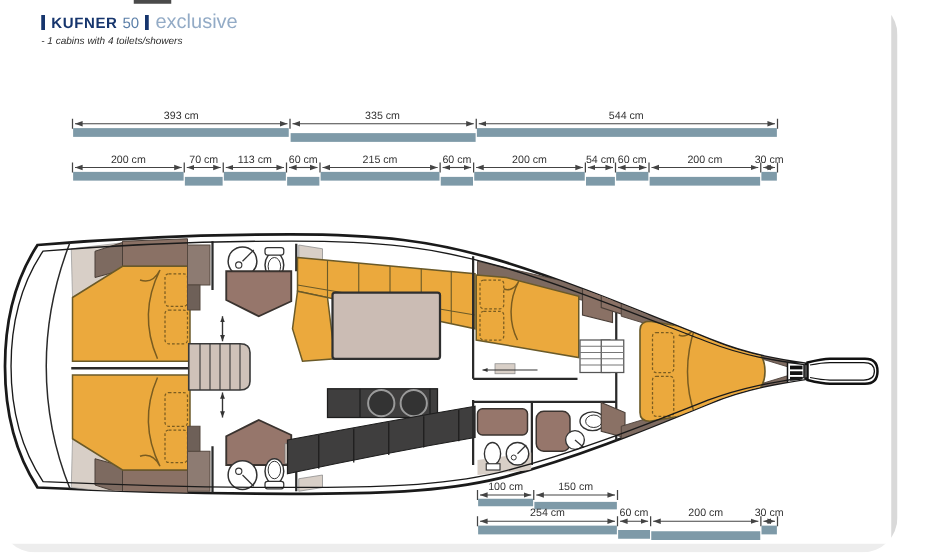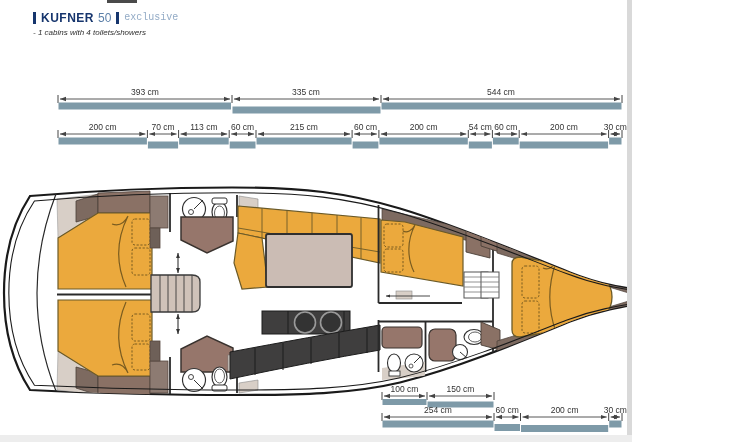--- a/index.html
+++ b/index.html
@@ -1,27 +1,27 @@
 <!DOCTYPE html>
 <html style="--navy: #16356d; --model-blue: #5b7fa8; --edition-blue: #93abc6; --dim-bar: #7e9aa8; --furniture-orange: #eba93d; --wood-brown: #96766b; --trim-brown: #7d6a60; --locker-brown: #8a7165; --counter-dark: #3f3e3e; --beige: #d8cfc7; --table-beige: #cbbcb4;"><head>
 <meta charset="utf-8">
 <style>
   html,body{margin:0;padding:0;background:#fff;}
-  #stage{position:relative;width:632px;height:442px;background:#fff;overflow:hidden;
-         font-family:"Liberation Sans",sans-serif;}
+  #stage{position:relative;width:718px;height:442px;background:#fff;overflow:hidden;
+         font-family:"Liberation Sans",sans-serif;border-radius:28px;}
   #edge-right{position:absolute;right:0;top:0;width:5px;height:442px;background:#d9d9d9;}
   #edge-bottom{position:absolute;left:0;bottom:0;width:750px;height:7px;background:#ededed;}
   #artifact-top{position:absolute;left:107px;top:0;width:30px;height:3px;background:#4a4a4a;}
   
   #header{position:absolute;left:33px;top:11px;}
   .brandline{display:flex;align-items:center;height:13px;}
   .vbar{display:inline-block;width:3px;height:12px;background:var(--navy,#16356d);}
   .brand{font-size:12px;font-weight:bold;letter-spacing:.5px;color:var(--navy,#16356d);margin:0 4px 0 5px;}
   .model{font-size:12px;color:var(--model-blue,#5b7fa8);margin-right:5px;}
-  .edition{font-size:10px;color:var(--edition-blue,#93abc6);margin-left:5px;font-family:Liberation Mono, monospace;}
+  .edition{font-size:16px;color:var(--edition-blue,#93abc6);margin-left:5px;}
   .subtitle{font-size:8px;font-style:italic;color:#2d2d2d;margin-top:4px;}
   
   svg text{font-family:"Liberation Sans",sans-serif;font-size:8.5px;fill:#333;text-anchor:middle;}
 </style>
 </head>
 <body>
 
 <div id="stage">
 
   <div id="artifact-top"></div>

